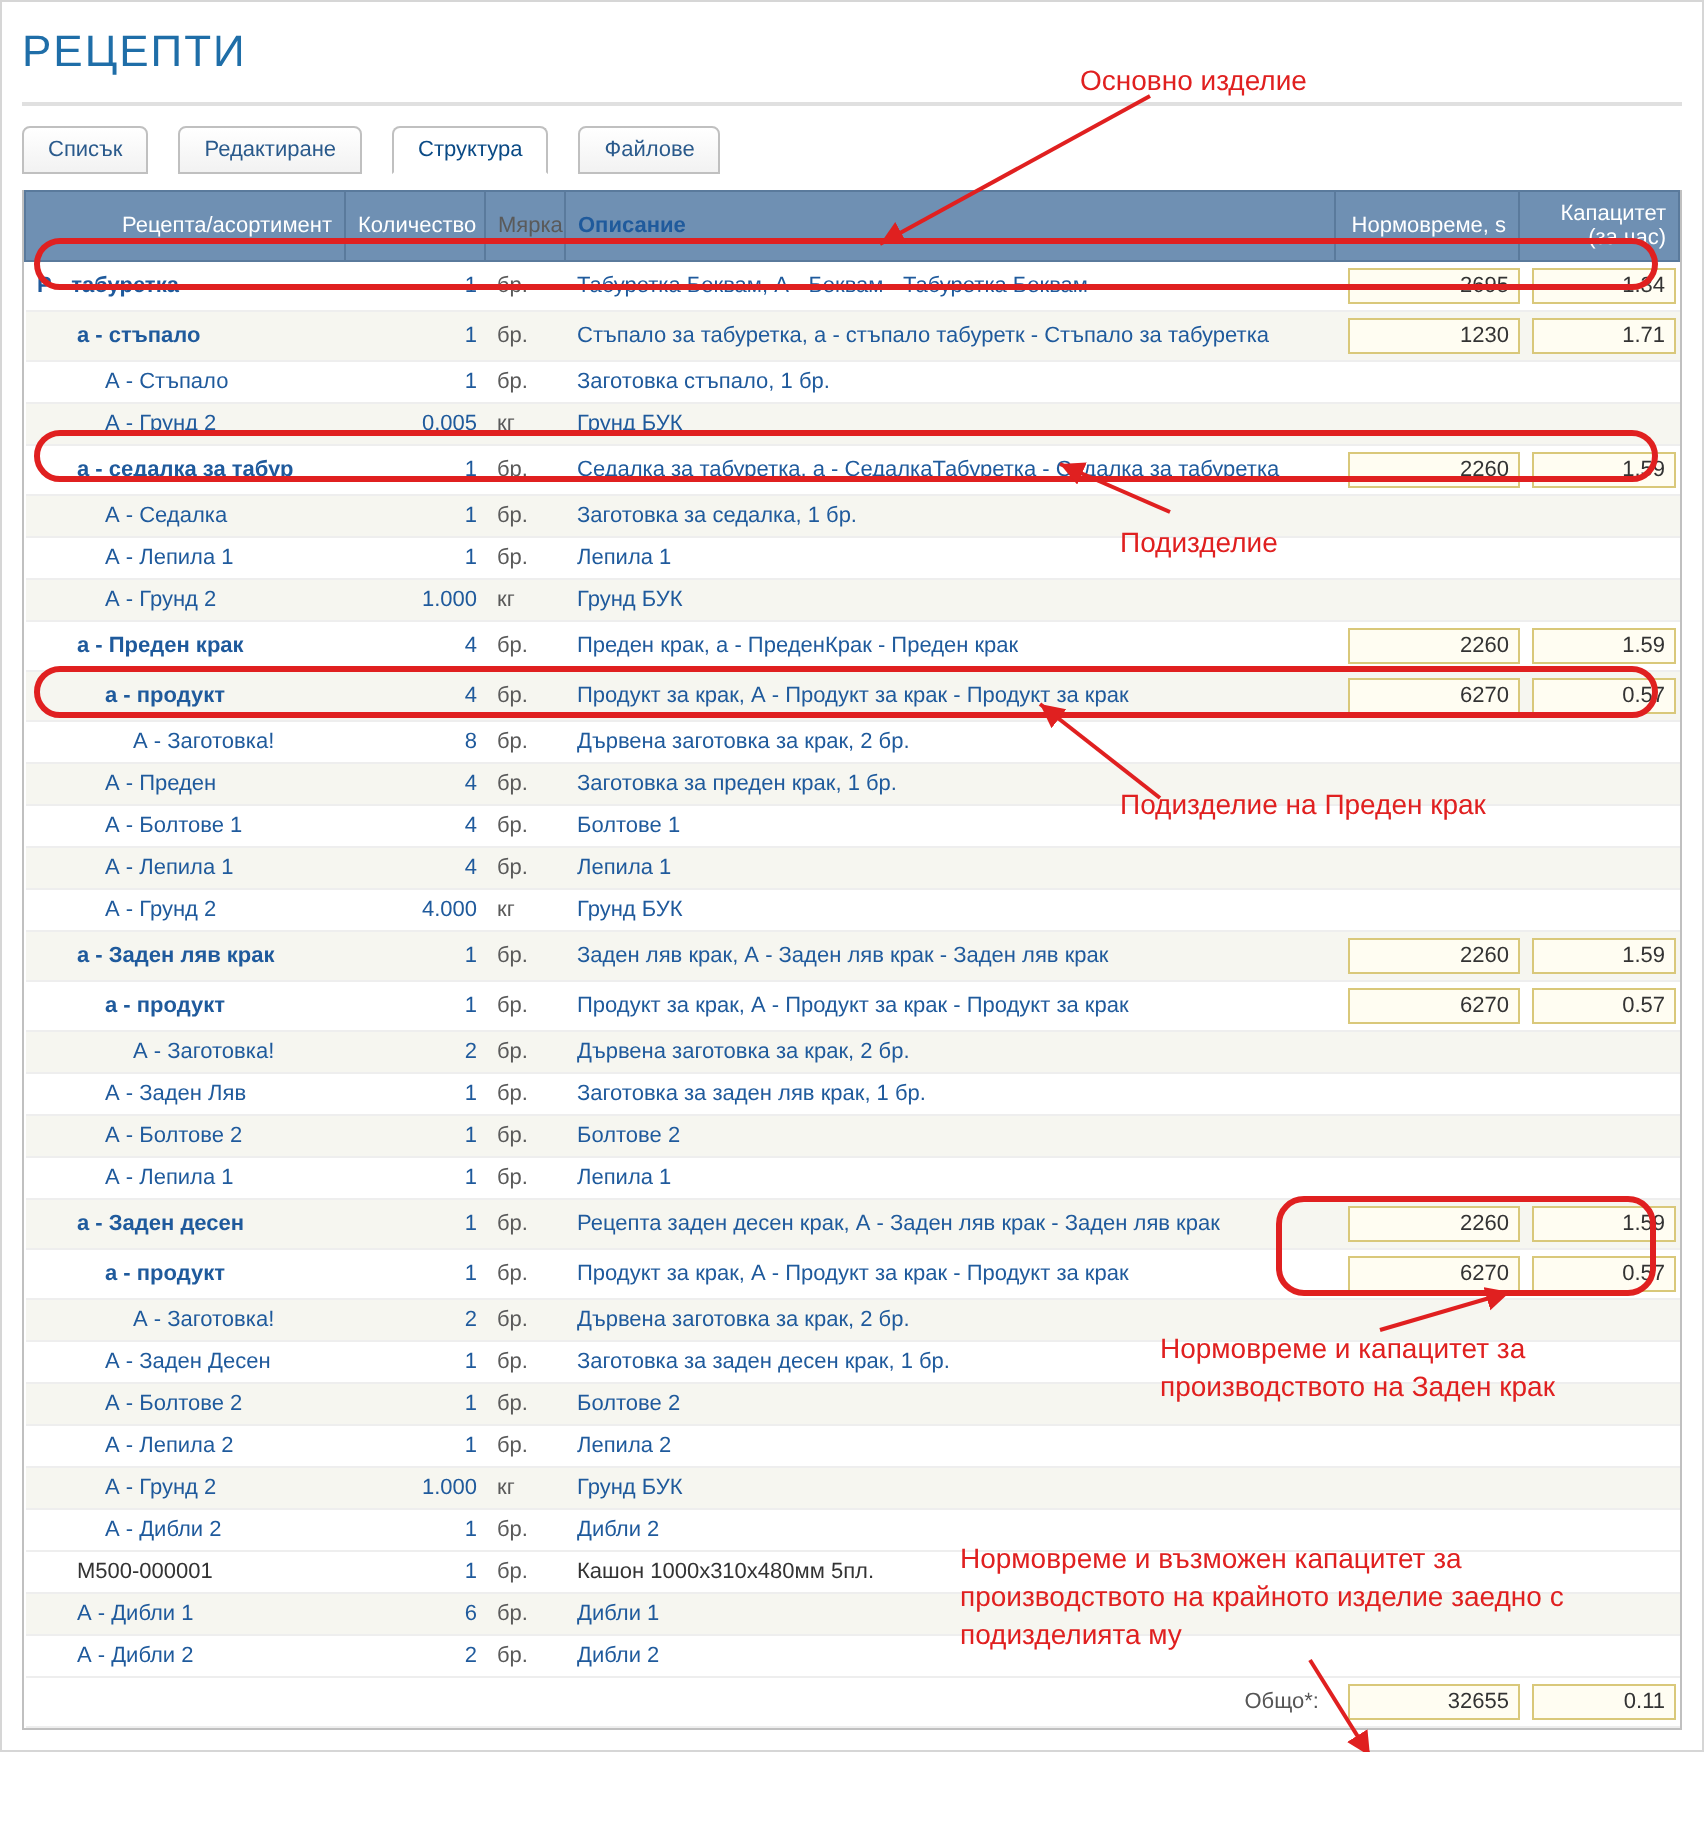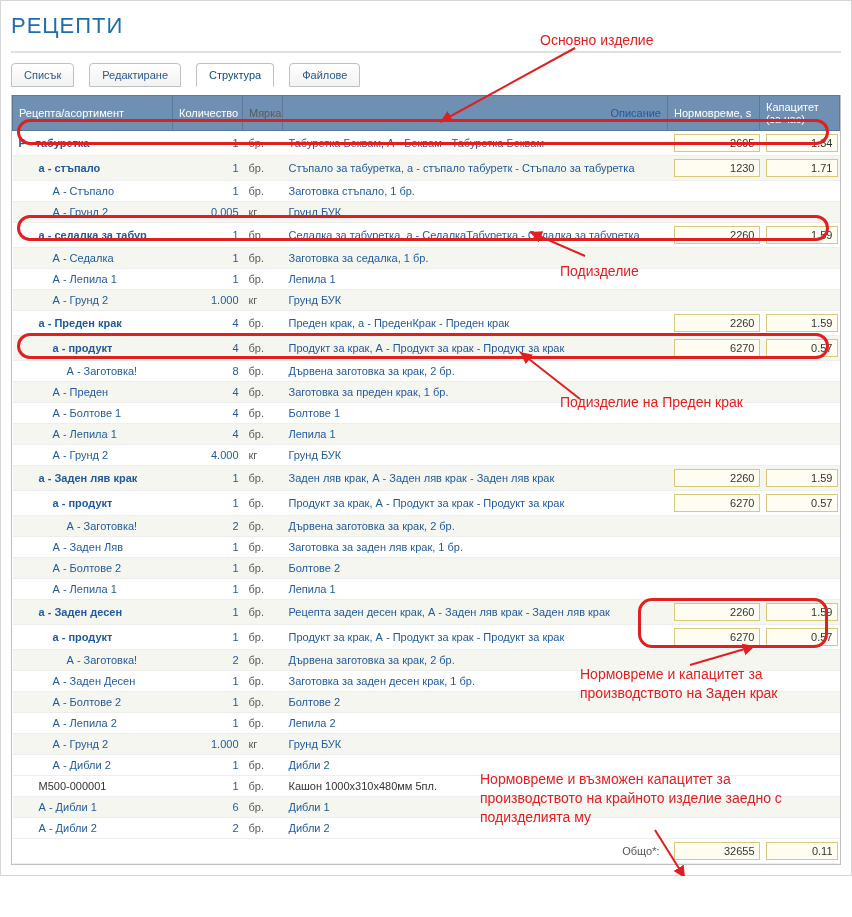--- a/index.html
+++ b/index.html
@@ -4,22 +4,22 @@
 <style>
   * { box-sizing: border-box; margin: 0; padding: 0; }
   body { font-family: Tahoma, Arial, sans-serif; font-size: 11px; background: #fff; color: #333; }
   .page { width: 852px; background: #fff; border: 1px solid #d6d6d6; padding: 6px 10px 10px; }
   .title { color: #1f6ea8; font-size: 22px; font-weight: normal; letter-spacing: 1px; padding: 6px 0 12px; border-bottom: 2px solid #e0e0e0; margin-bottom: 10px; }
   .tabs { display: flex; gap: 15px; margin-bottom: 8px; }
   .tab { border: 1px solid #c0c0c0; border-radius: 4px 4px 0 0; padding: 5px 12px; background: linear-gradient(#fff,#f2f2f2); color: #2a5a8c; cursor: pointer; font-size: 11px; }
   .tab.active { background: #fff; border-bottom: 1px solid #fff; color: #0a4a85; font-weight: normal; }
   .grid-wrap { border: 1px solid #c0c0c0; border-top: none; }
   table { width: 100%; border-collapse: collapse; table-layout: fixed; }
-  th { background: #6f90b3; color: #fff; font-weight: normal; font-size: 11px; padding: 5px 6px; border: 1px solid #5a7a9c; text-align: left; }
-  th.desc { text-align: right; }
+  th { background: #6f90b3; color: #fff; font-weight: normal; font-size: 11px; padding: 5px 6px; border: 1px solid #5a7a9c; text-align: right; }
+  th.desc { text-align: left; font-weight: bold; }
   td { padding: 3px 6px; border-bottom: 1px solid #eee; font-size: 11px; vertical-align: middle; height: 21px; }
   tr.alt td { background: #f6f6f0; }
   .col-name { width: 160px; }
   .col-qty { width: 70px; text-align: right; padding-right: 4px; }
   .col-unit { width: 40px; text-align: left; color: #5a5a5a; }
   .col-desc { width: auto; color: #1f5a9c; text-align: left; }
   .col-desc.black { color: #333; }
   .col-norm { width: 92px; }
   .col-cap { width: 80px; }
   td.col-qty { color: #1f5a9c; }

